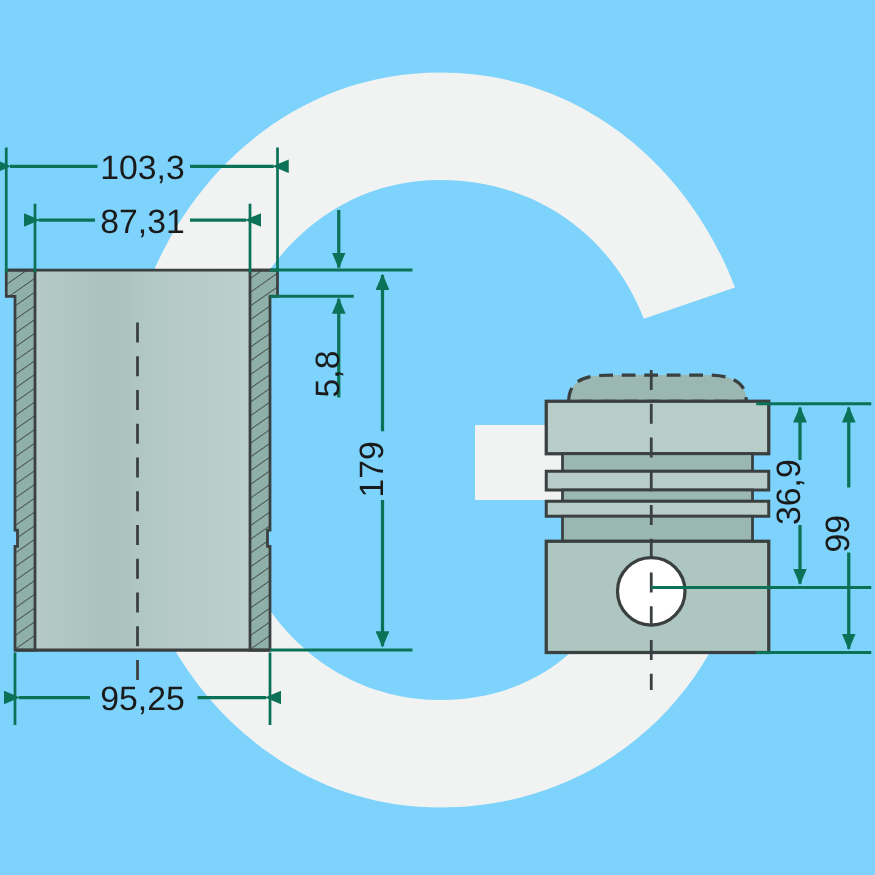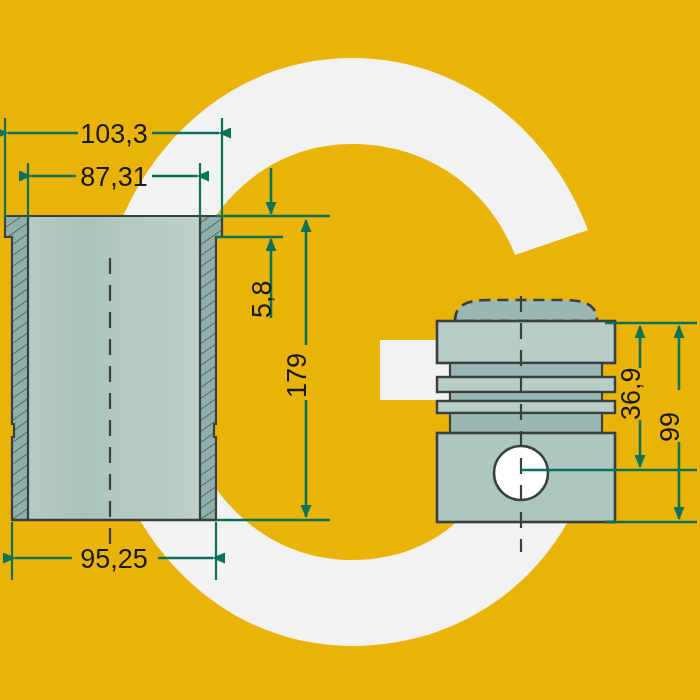--- a/index.html
+++ b/index.html
@@ -7,21 +7,21 @@
     padding: 0;
     background: #ffffff;
   }
   body {
     font-family: "Liberation Sans", sans-serif;
   }
   #drawing-root {
     position: relative;
     width: 700px;
     height: 700px;
-    background: #eab308;
+    background: #7dd3fc;
     overflow: hidden;
   }
   #drawing-svg {
     display: block;
     width: 700px;
     height: 700px;
   }
   .dim-text {
     font-family: "Liberation Sans", sans-serif;
     font-size: 27px;

